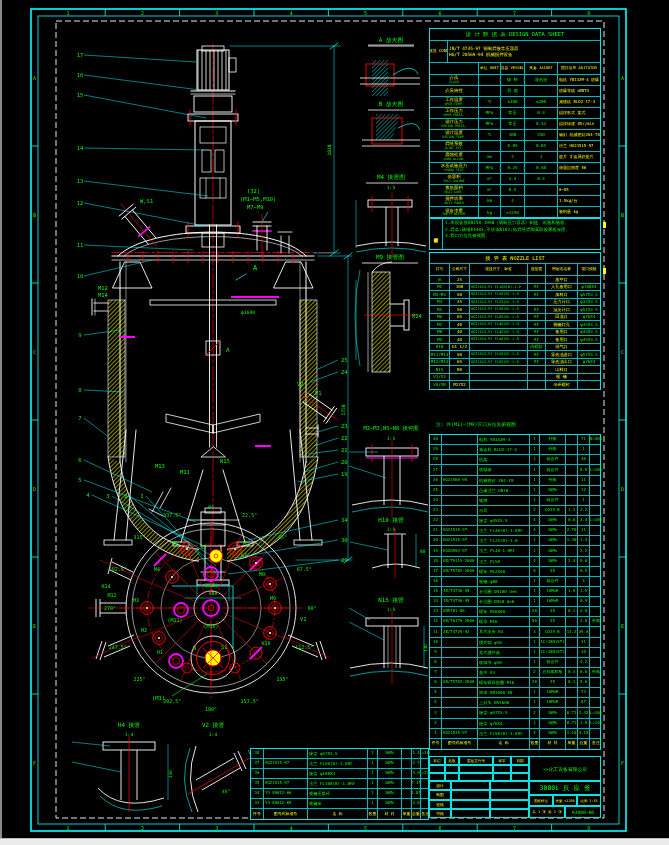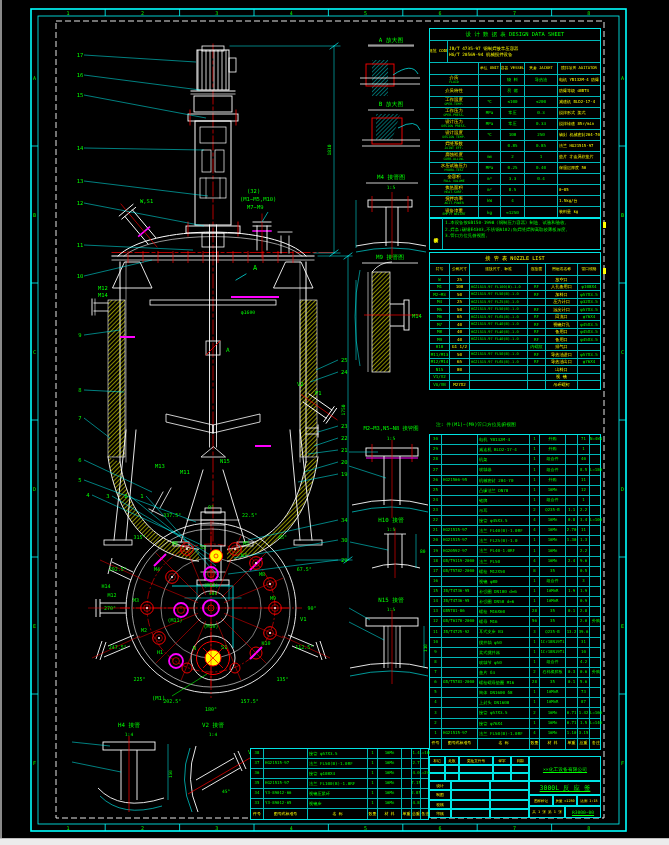--- a/index.html
+++ b/index.html
@@ -20,21 +20,21 @@
   .dsrow .lab .en{font-size:3.2px;color:#00ff00;}
   .hdr{justify-content:center;text-align:center;}
   .notes{position:absolute;border:1px solid #00e5e5;box-sizing:border-box;display:flex;}
   .notes .vlab{writing-mode:vertical-rl;font-size:4.6px;color:#ffff00;border-right:1px solid #00b8b8;
                display:flex;align-items:center;justify-content:center;width:12px;}
   .notes .body{padding:2px 2px;font-size:4.4px;line-height:1.5;color:#00ff00;}
   .notetxt{position:absolute;font-size:4.8px;color:#00ff00;white-space:nowrap;}
   .tb-cell{position:absolute;border:1px solid #00e5e5;box-sizing:border-box;color:#ffff00;
            font-size:4.2px;display:flex;align-items:center;justify-content:center;overflow:hidden;
            white-space:nowrap;}
-  .tb-green{color:#00ff00;text-decoration:underline;}
+  .tb-green{color:#00ff00;}
   .graybar{position:absolute;left:0;top:838px;width:669px;height:7px;background:#ececec;border-top:1px solid #bdbdbd;}
   .edgeline{position:absolute;left:0;top:0;width:2px;height:838px;background:#8a8a8a;}
 </style>
 </head>
 <body>
 
 <div id="stage">
   <svg id="cad" width="669" height="845" viewBox="0 0 669 845">
     <defs>
       <pattern id="hatchY" width="3" height="3" patternUnits="userSpaceOnUse" patternTransform="rotate(45)">

